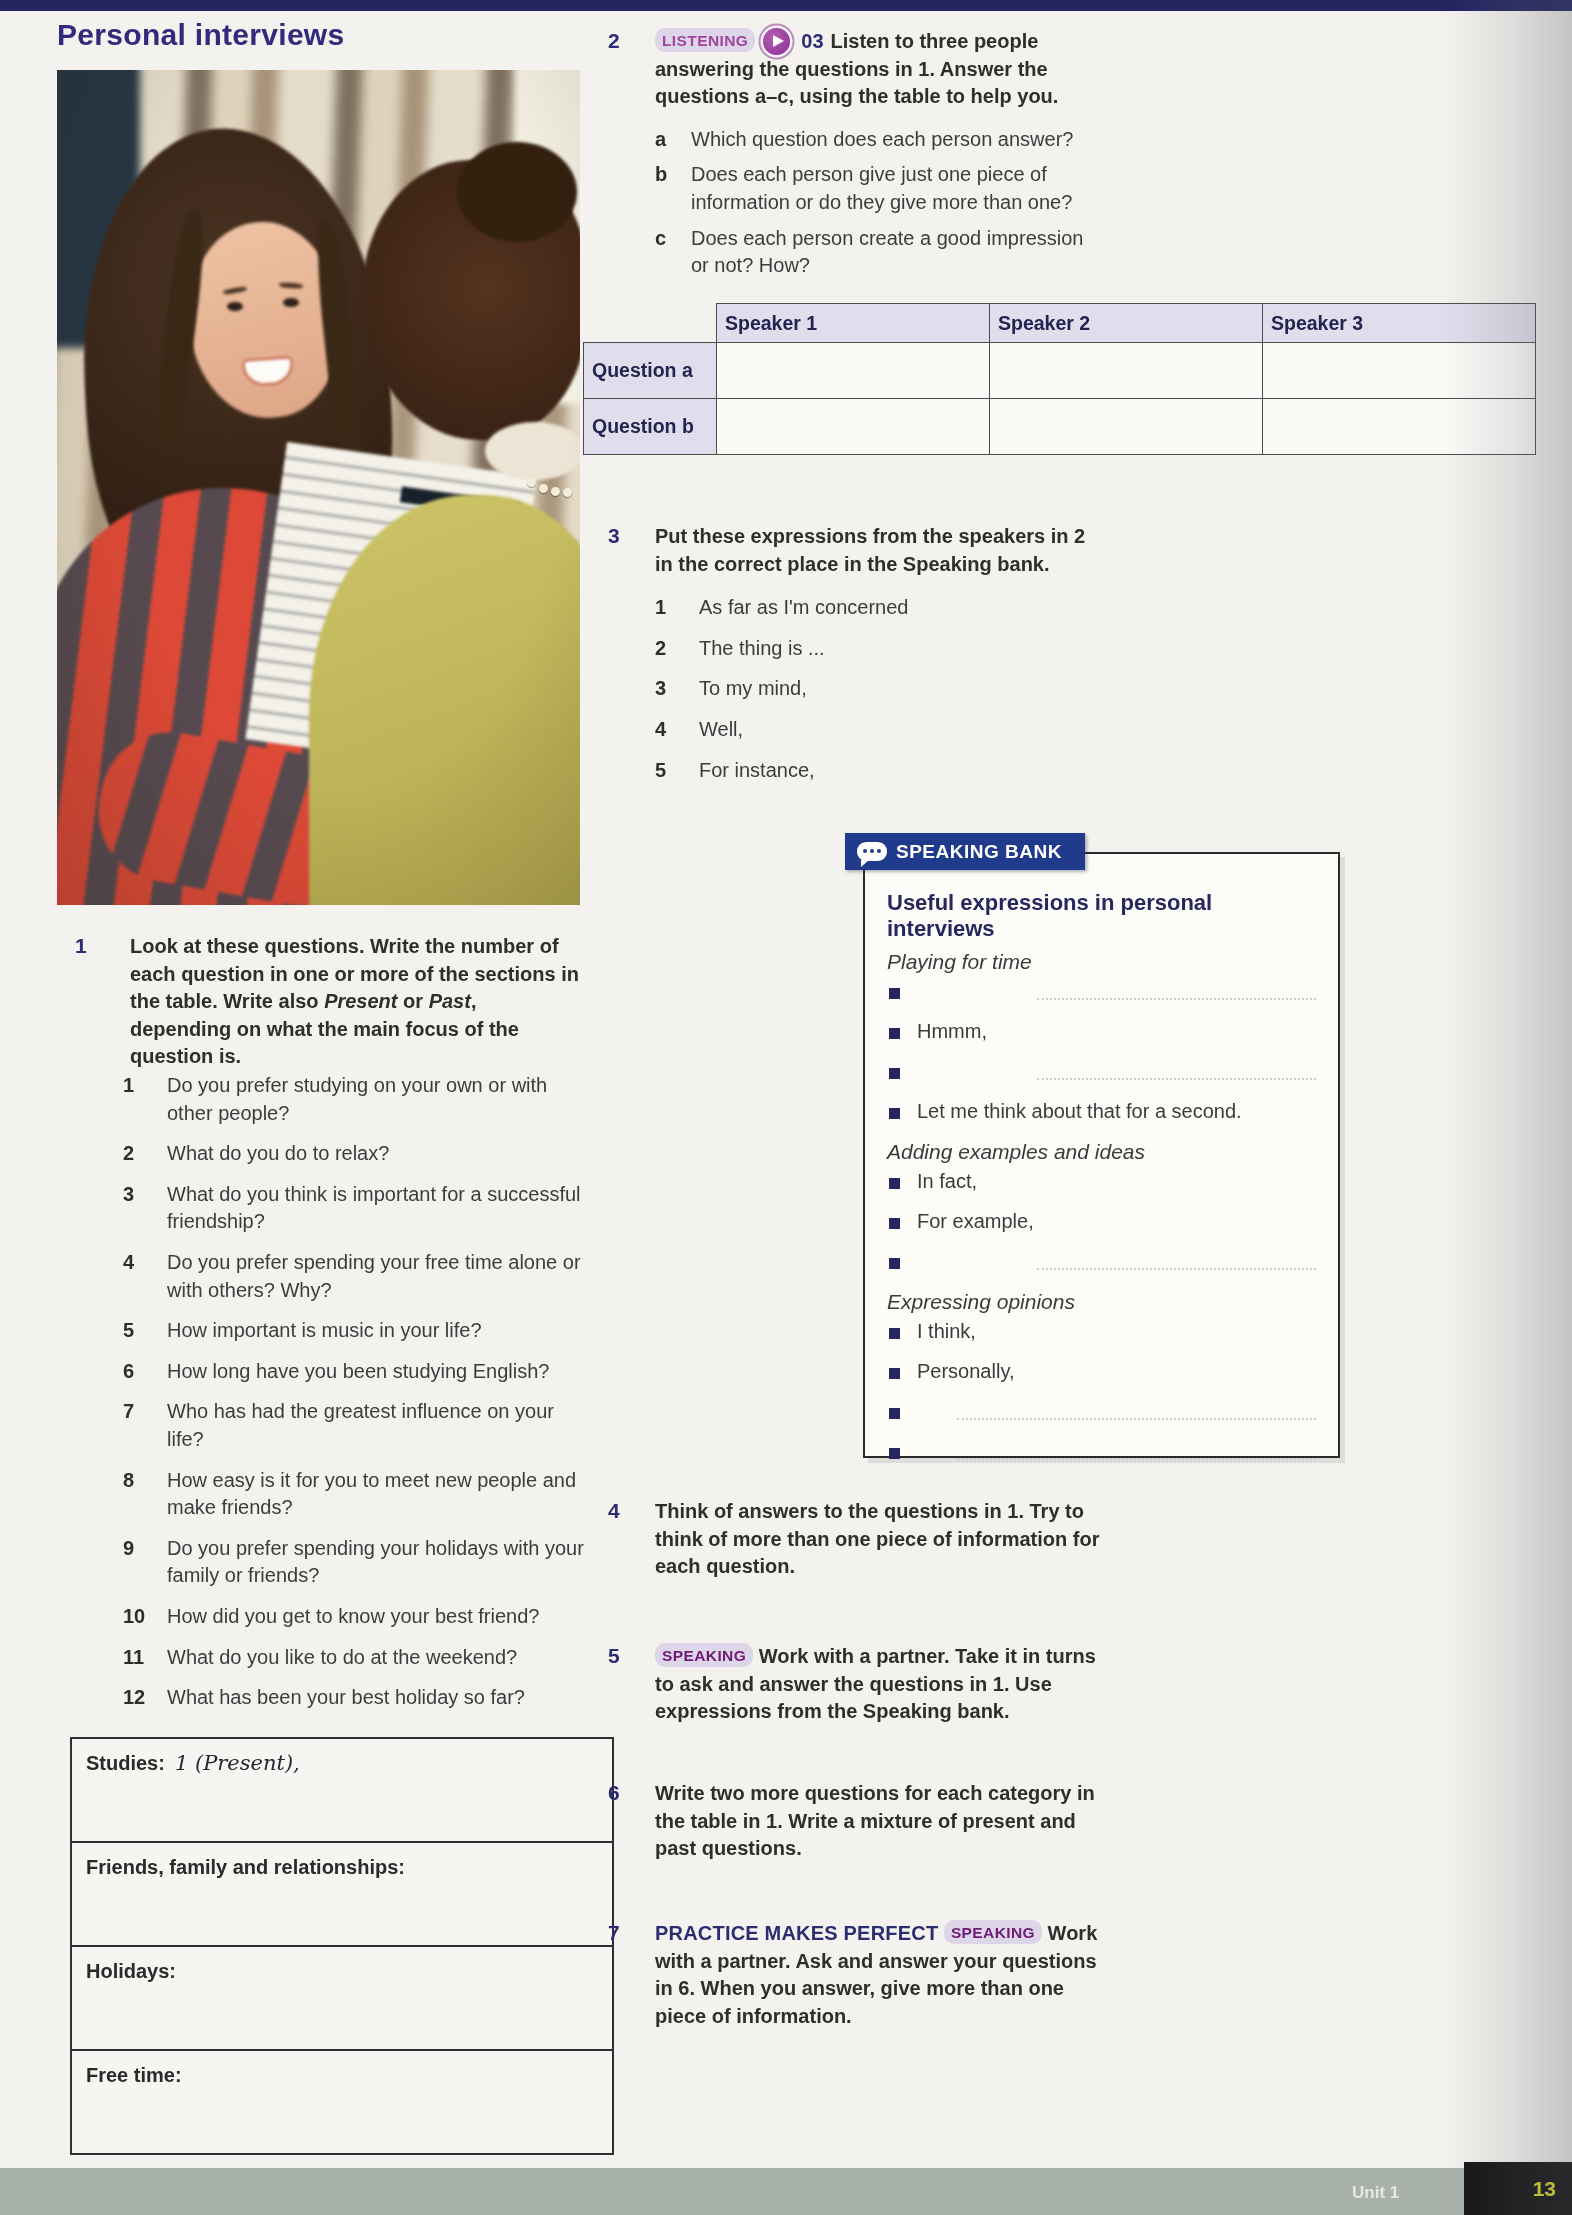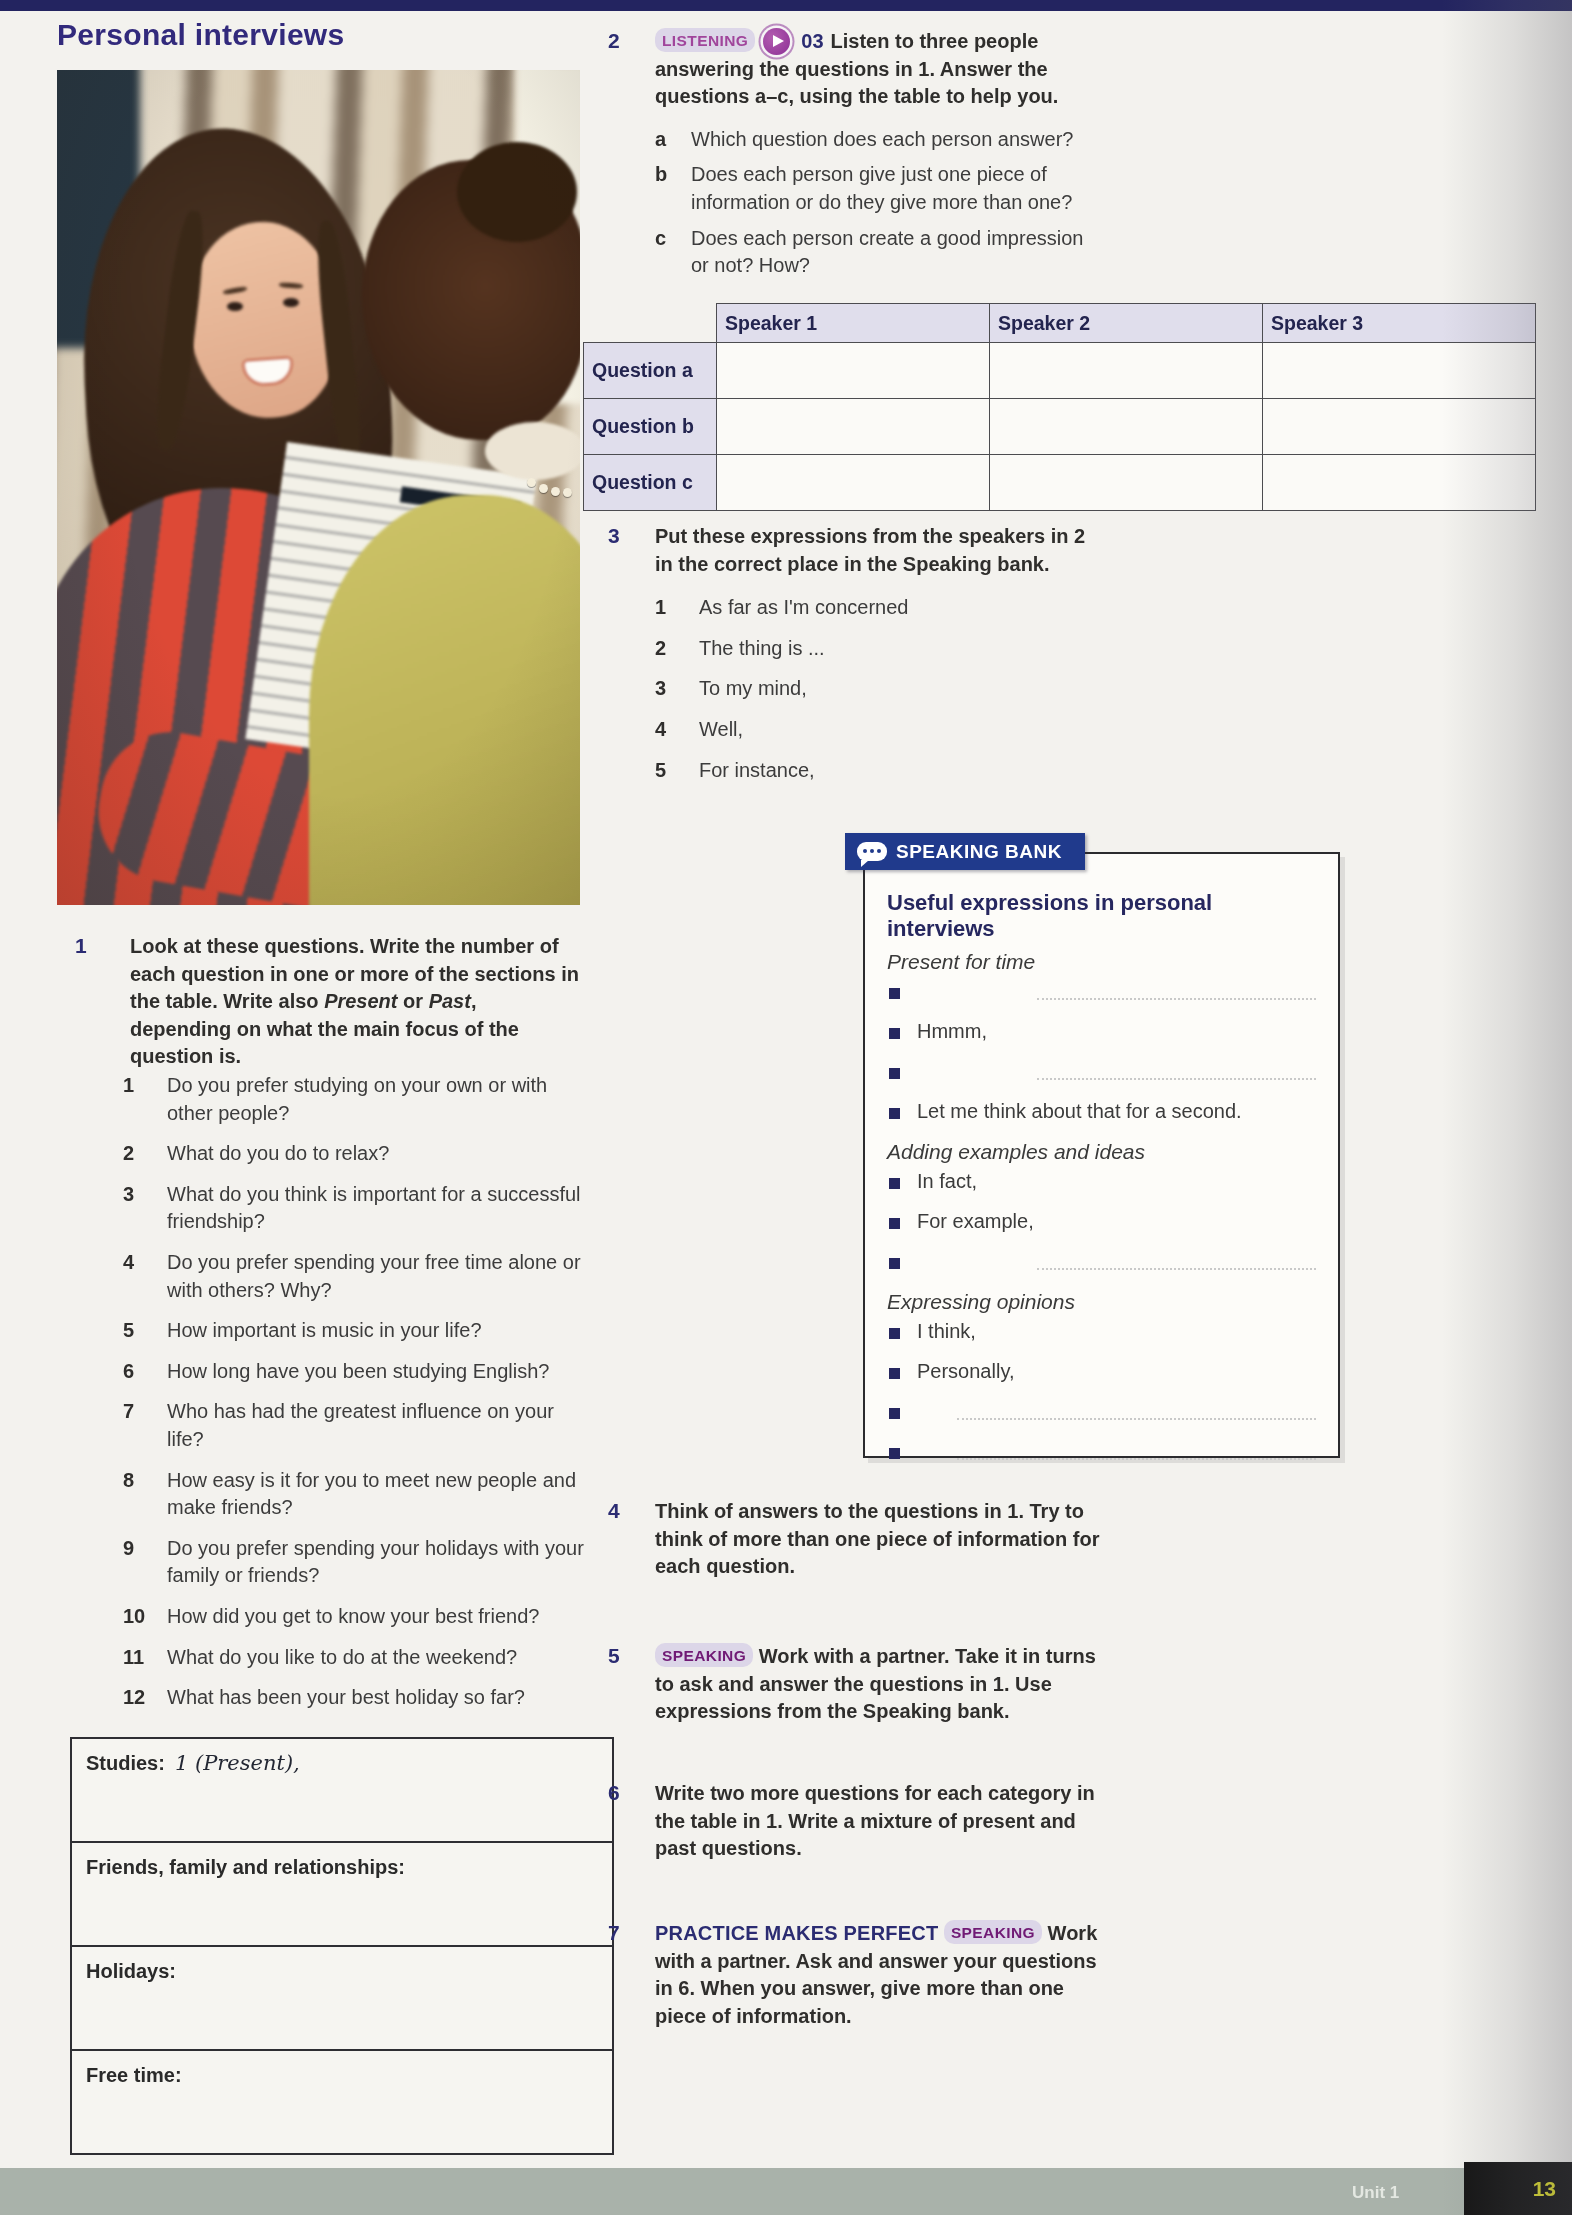--- a/index.html
+++ b/index.html
@@ -219,26 +219,20 @@
       <td class="cell"></td>
       <td class="cell"></td>
       <td class="cell"></td>
     </tr>
     <tr>
       <td class="rowlab">Question b</td>
       <td class="cell"></td>
       <td class="cell"></td>
       <td class="cell"></td>
     </tr>
-    <tr>
-      <td class="rowlab">Question c</td>
-      <td class="cell"></td>
-      <td class="cell"></td>
-      <td class="cell"></td>
-    </tr>
   </tbody>
     </table>
 
   <div class="ex" style="left:608px;top:523px;width:480px;">
     <span class="exnum">3</span>
     <div class="excontent">
       <span class="bold">Put these expressions from the speakers in 2 in the correct place in the Speaking bank.</span>
       <div style="margin-top:16px;">
         <div class="hitem"><span class="hnum">1</span><span>As far as I'm concerned</span></div>
         <div class="hitem"><span class="hnum">2</span><span>The thing is ...</span></div>
@@ -253,21 +247,21 @@
     <span class="bubble">
         <i></i>
         <i></i>
         <i></i>
       </span>
     <span class="bartext">SPEAKING BANK</span>
   </div>
   <div class="bank-box">
     <div class="bank-title">Useful expressions in personal interviews</div>
 
-    <div class="bank-head">Present for time</div>
+    <div class="bank-head">Playing for time</div>
     <div class="bank-item empty">
         <span class="sq"></span>
         <span></span>
         <span class="dots"></span>
       </div>
     <div class="bank-item">
         <span class="sq"></span>
         <span>Hmmm,</span>
       </div>
     <div class="bank-item empty">

